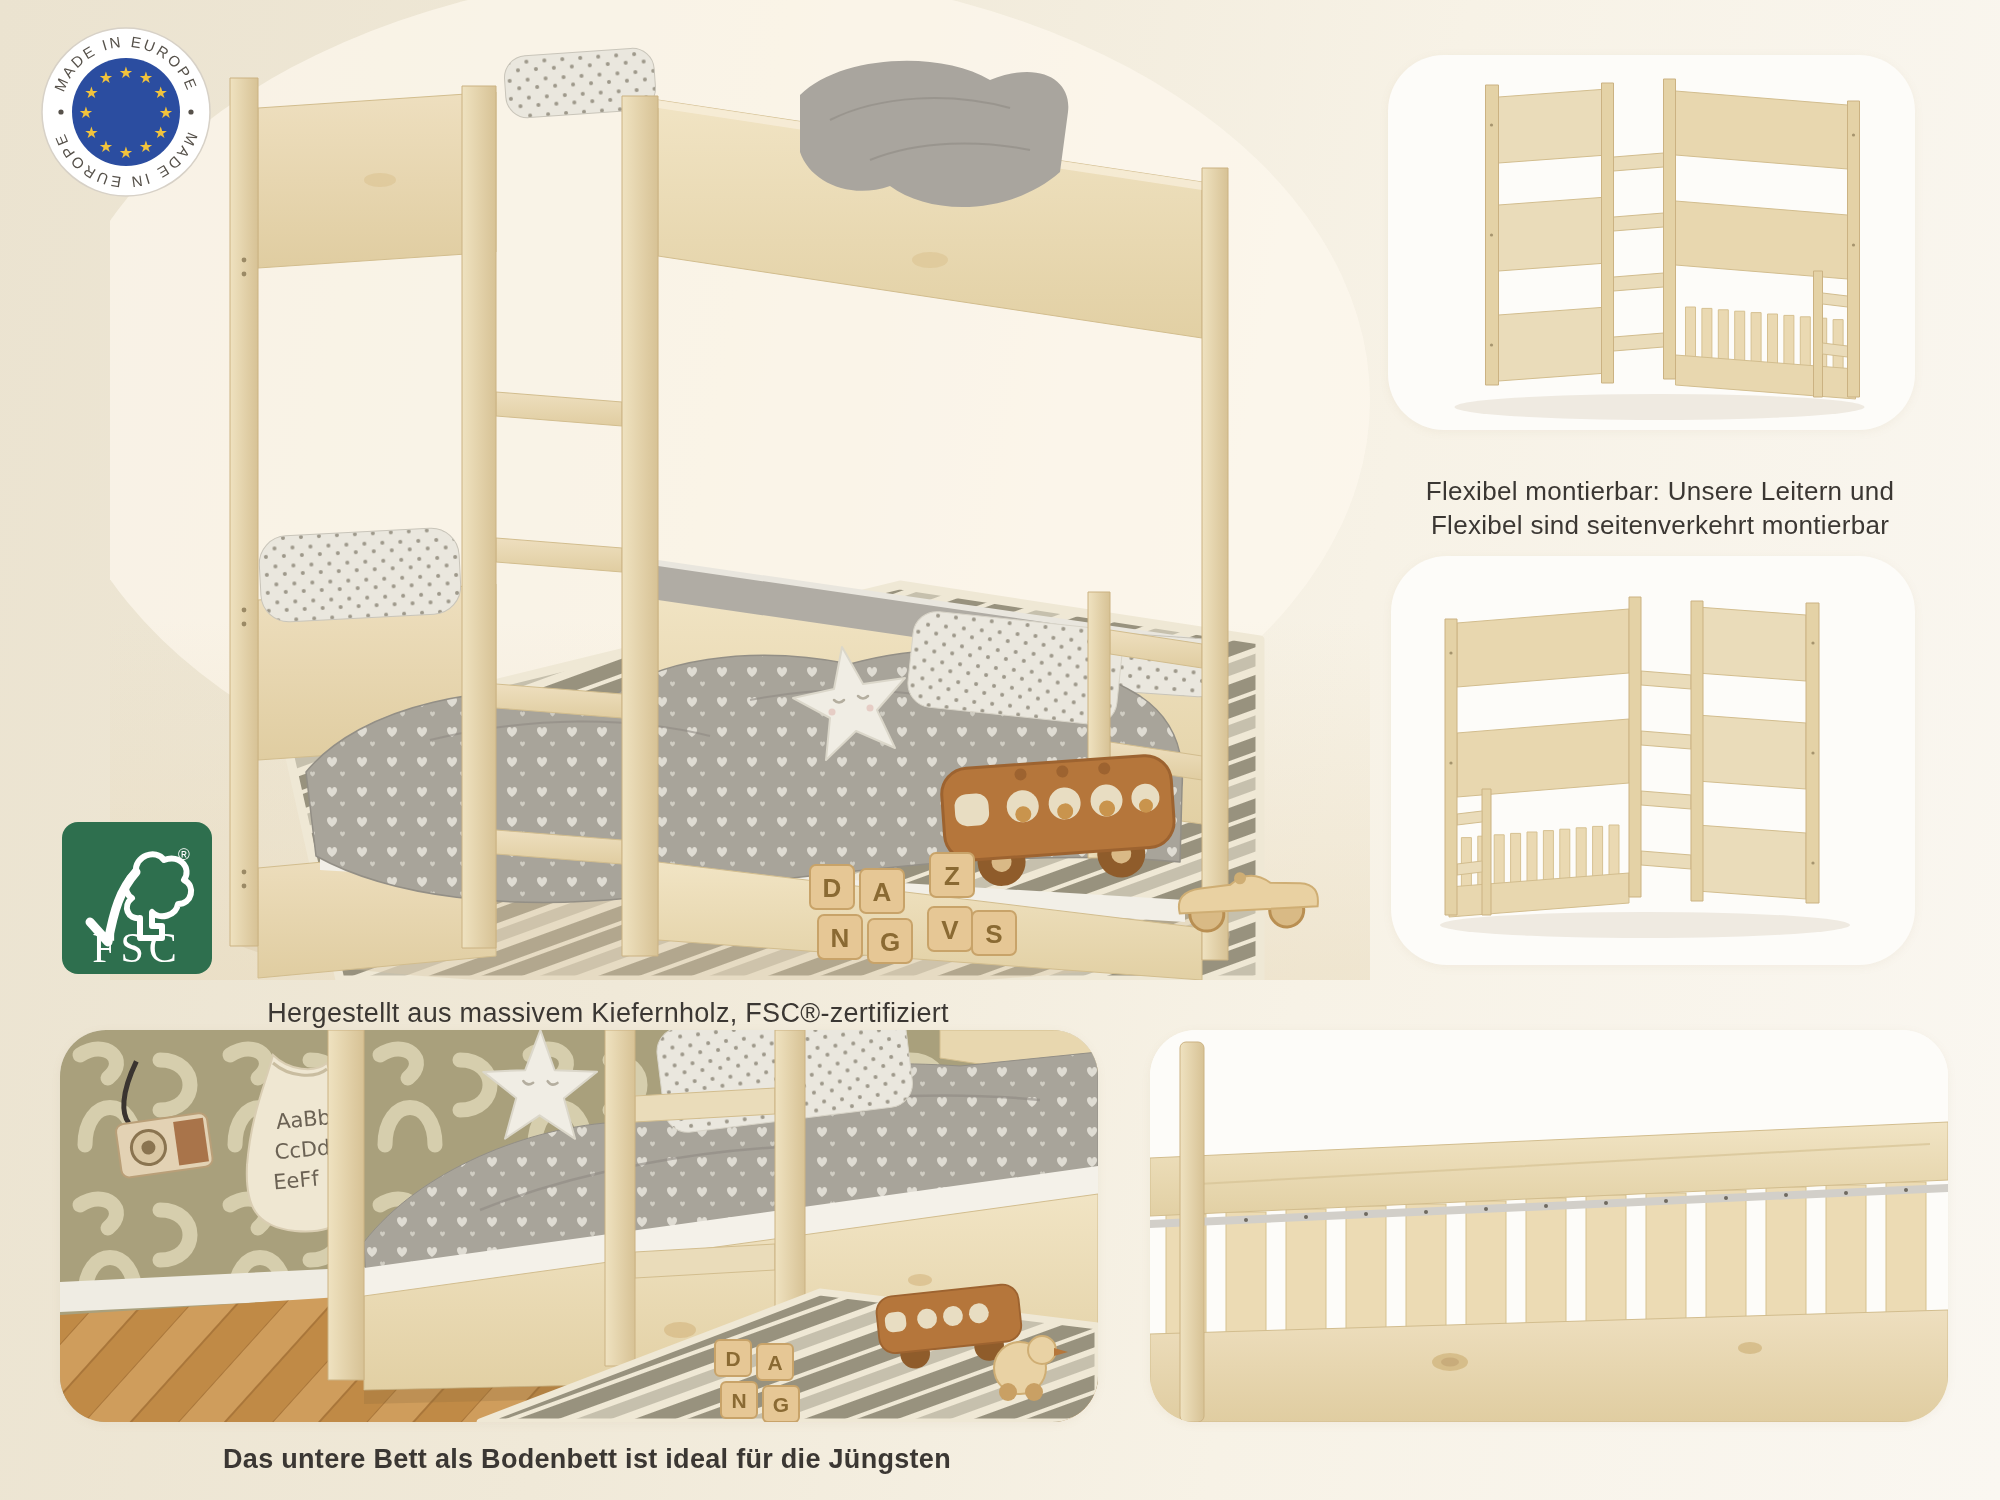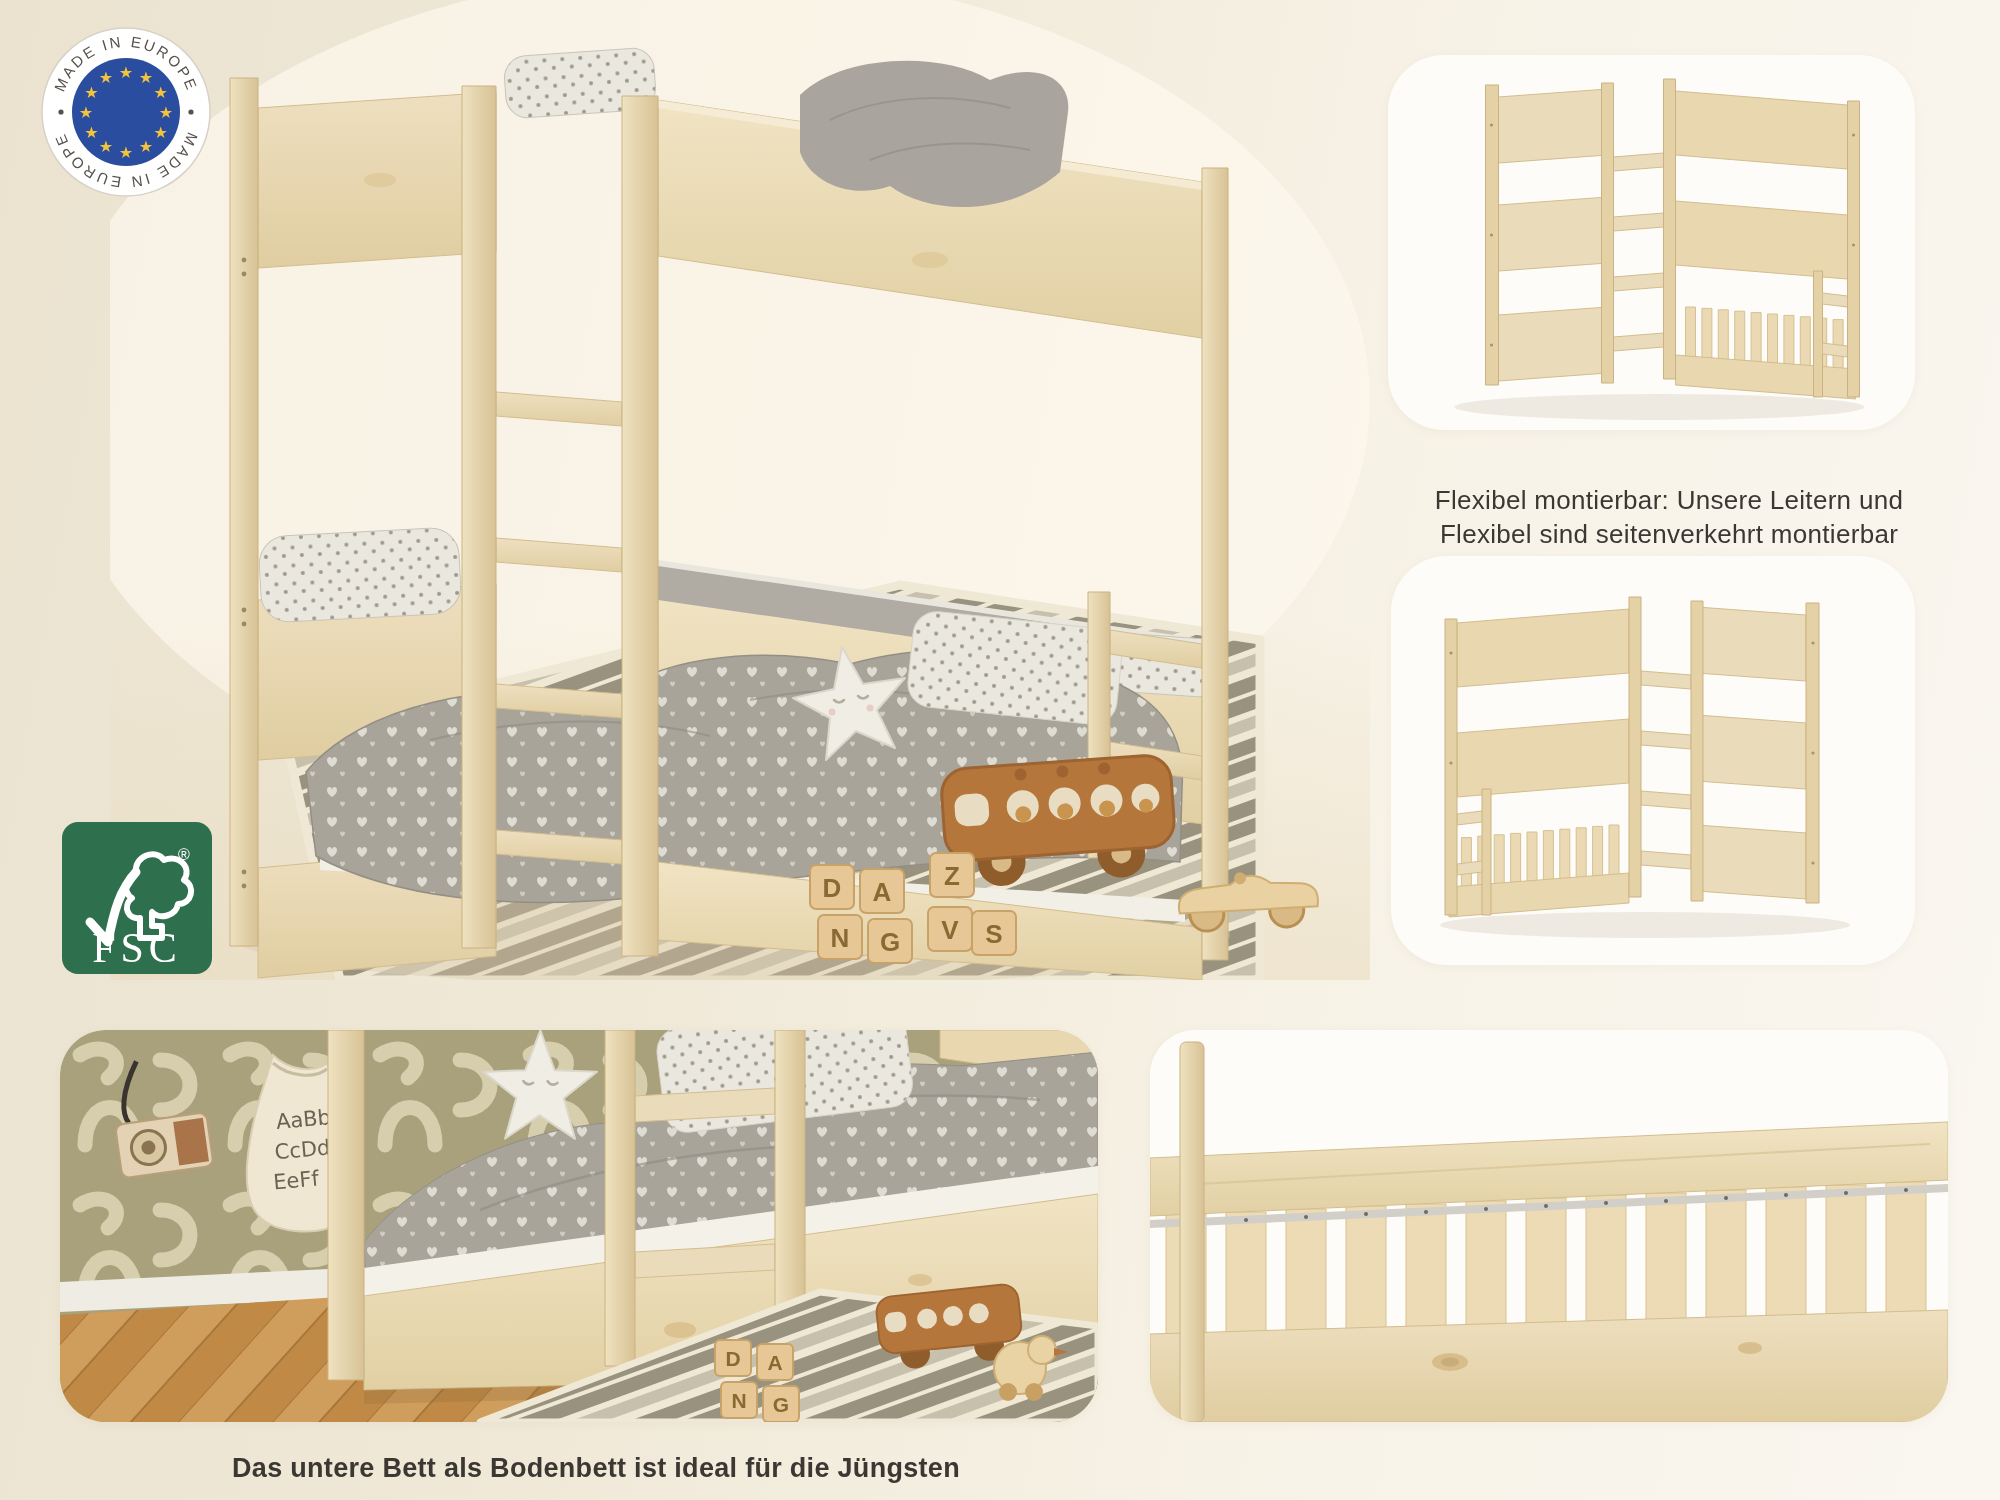--- a/index.html
+++ b/index.html
@@ -1,21 +1,21 @@
 <!DOCTYPE html>
 <html><head>
 <meta charset="utf-8">
 <style>
   html,body{margin:0;padding:0;background:#d8d4cc;}
   .page{position:relative;width:2000px;height:1500px;overflow:hidden;
     background:linear-gradient(100deg,#ebe3d0 0%,#f0e9d8 35%,#f7f2e6 65%,#faf7f1 100%);
     font-family:"Liberation Sans",sans-serif;}
   .card{position:absolute;background:#fdfcf9;border-radius:56px;overflow:hidden;
     box-shadow:0 2px 10px rgba(160,140,100,.08);}
-  .caption{position:absolute;margin:17px;color:#3b3733;text-align:center;
+  .caption{position:absolute;margin:8px;color:#3b3733;text-align:center;
     font-size:27px;letter-spacing:.3px;line-height:34px;}
   svg{display:block;width:100%;height:100%;}
   #main-scene{position:absolute;left:110px;top:0;width:1260px;height:980px;}
   #badge-eu{position:absolute;left:40px;top:26px;width:172px;height:172px;}
   #badge-fsc{position:absolute;left:62px;top:822px;width:150px;height:152px;}
   #caption-main{left:130px;top:988px;width:940px;}
   #card-variant-1{left:1388px;top:55px;width:527px;height:375px;}
   #caption-flex{left:1378px;top:466px;width:548px;font-size:26px;}
   #card-variant-2{left:1391px;top:556px;width:524px;height:409px;}
   #card-floorbed{left:60px;top:1030px;width:1038px;height:392px;border-radius:46px;}
@@ -218,20 +218,21 @@
       <rect x="0" y="0" width="150" height="152" rx="16" fill="#2e6f4e"></rect>
       <text x="122" y="38" font-size="16" fill="#ffffff" text-anchor="middle">®</text>
       <g stroke="#ffffff" fill="none" stroke-linecap="round" stroke-linejoin="round">
         <path d="M28 100 L46 120 C52 88 58 68 74 50" stroke-width="9"></path>
         <path d="M74 50 C72 34 94 26 102 38 C118 32 130 46 122 58 C134 64 130 82 116 82 C114 94 98 98 90 90 L90 104 L100 104 L100 116 L78 116 L78 96 C66 98 60 84 70 76 C60 70 64 56 74 50 Z" stroke-width="6"></path>
       </g>
       <text x="75" y="140" font-family="Liberation Serif, serif" font-size="42" letter-spacing="5" fill="#ffffff" text-anchor="middle">FSC</text>
     </svg>
   </div>
 
+  <p class="caption" id="caption-main">Hergestellt aus massivem Kiefernholz, FSC®-zertifiziert</p>
 
   <div class="card" id="card-variant-1">
     <svg viewBox="0 0 524 375">
       <g id="bedframe" stroke-linejoin="round">
         <ellipse cx="270" cy="352" rx="205" ry="13" fill="#efeae1"></ellipse>
         <polygon points="109,42 218,34 218,100 109,108" fill="#eadcba" stroke="#d2bd8e"></polygon>
         <polygon points="109,150 218,142 218,208 109,216" fill="#eadcba" stroke="#d2bd8e"></polygon>
         <polygon points="109,260 218,252 218,318 109,326" fill="#eadcba" stroke="#d2bd8e"></polygon>
         <rect x="96" y="30" width="13" height="300" fill="#e4d2a6" stroke="#cbb282"></rect>
         <polygon points="286,36 458,50 458,114 286,100" fill="#e8d7af" stroke="#d2bd8e"></polygon>

